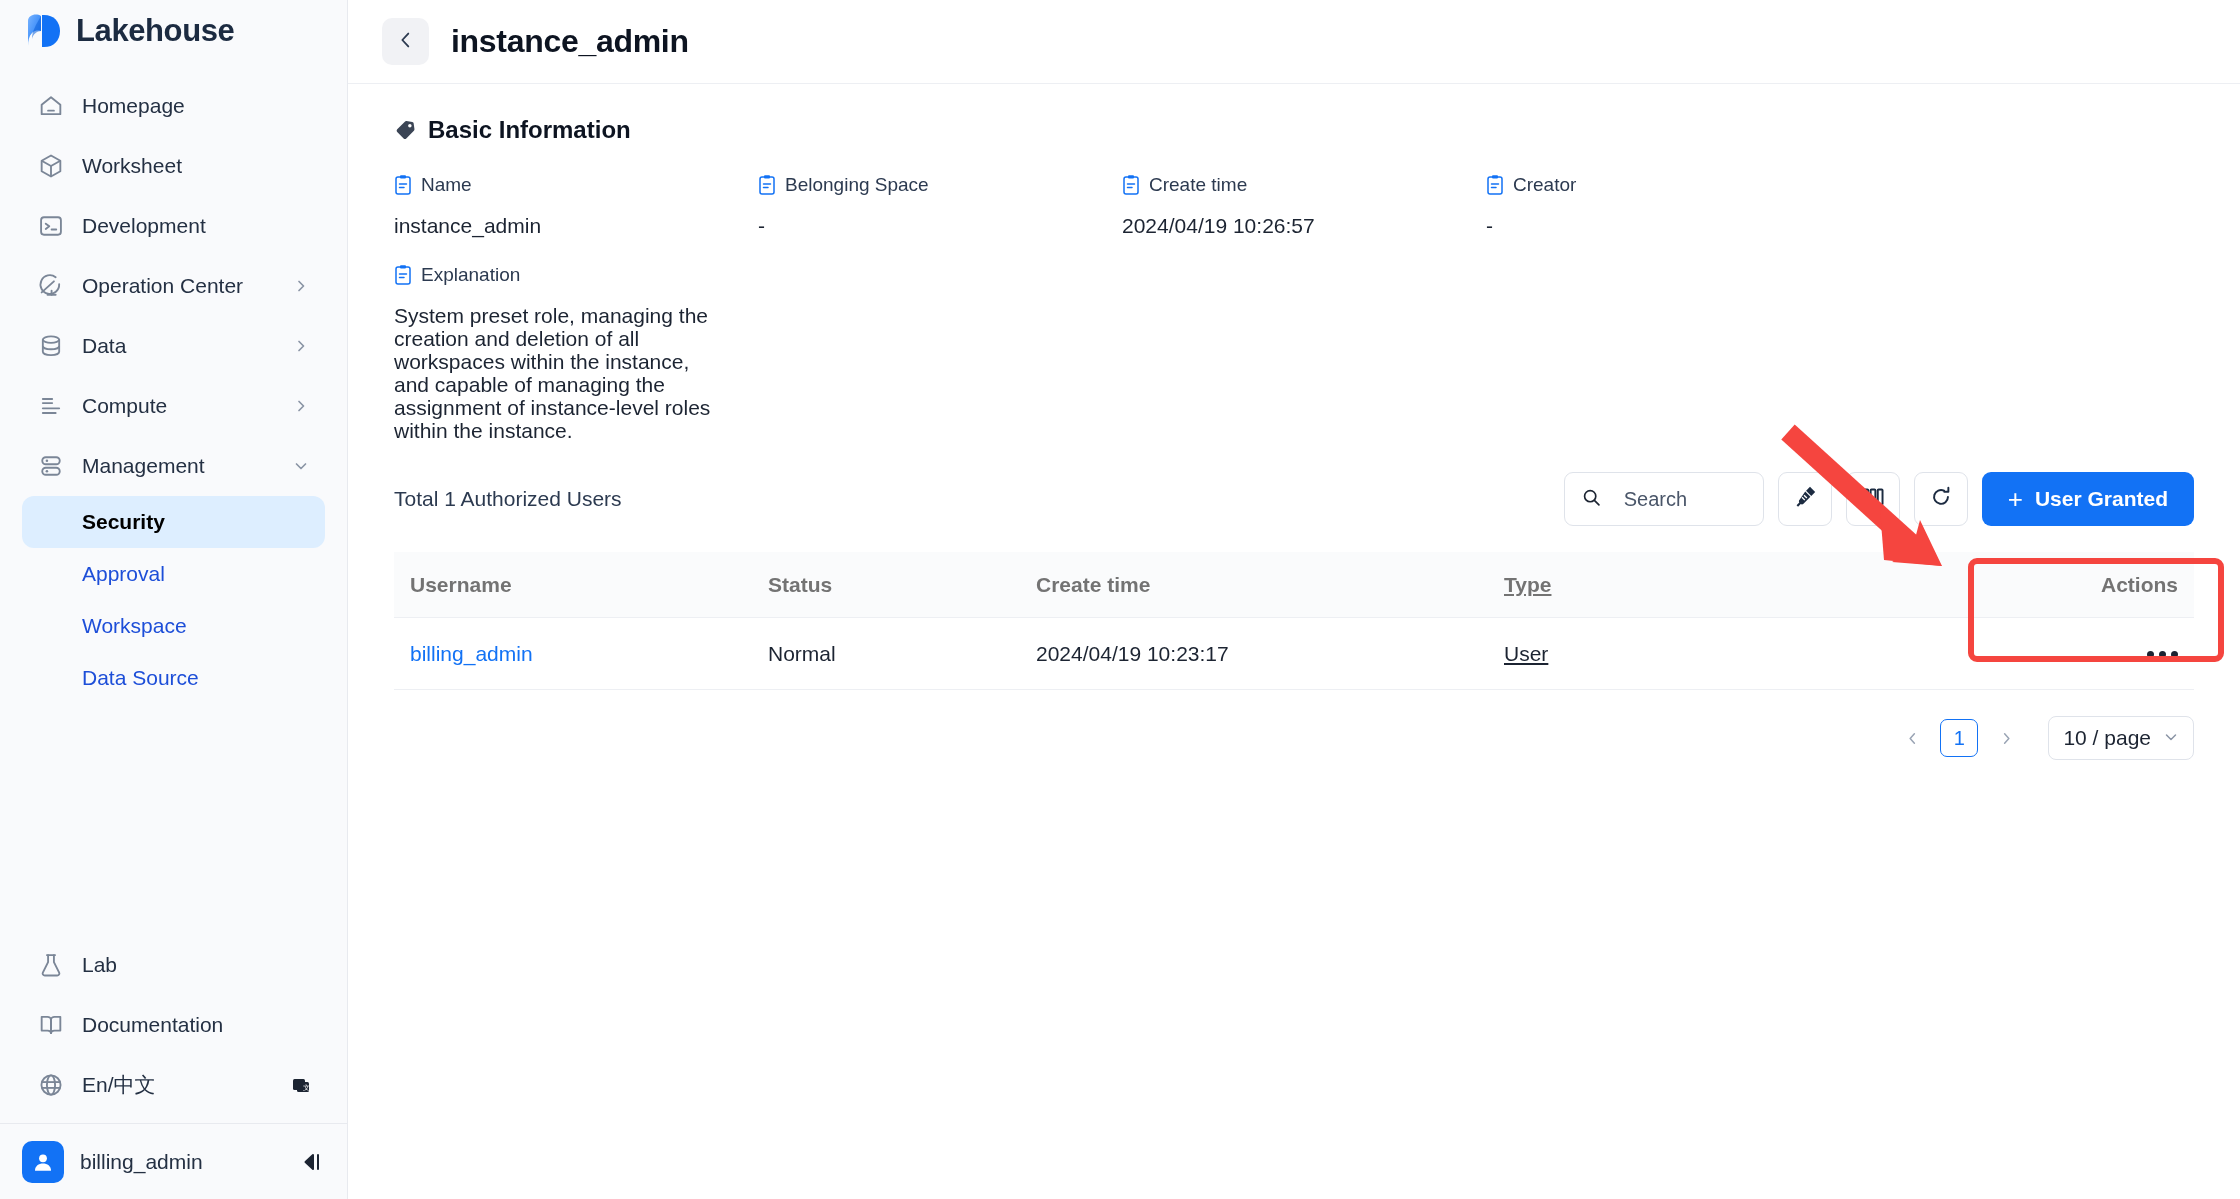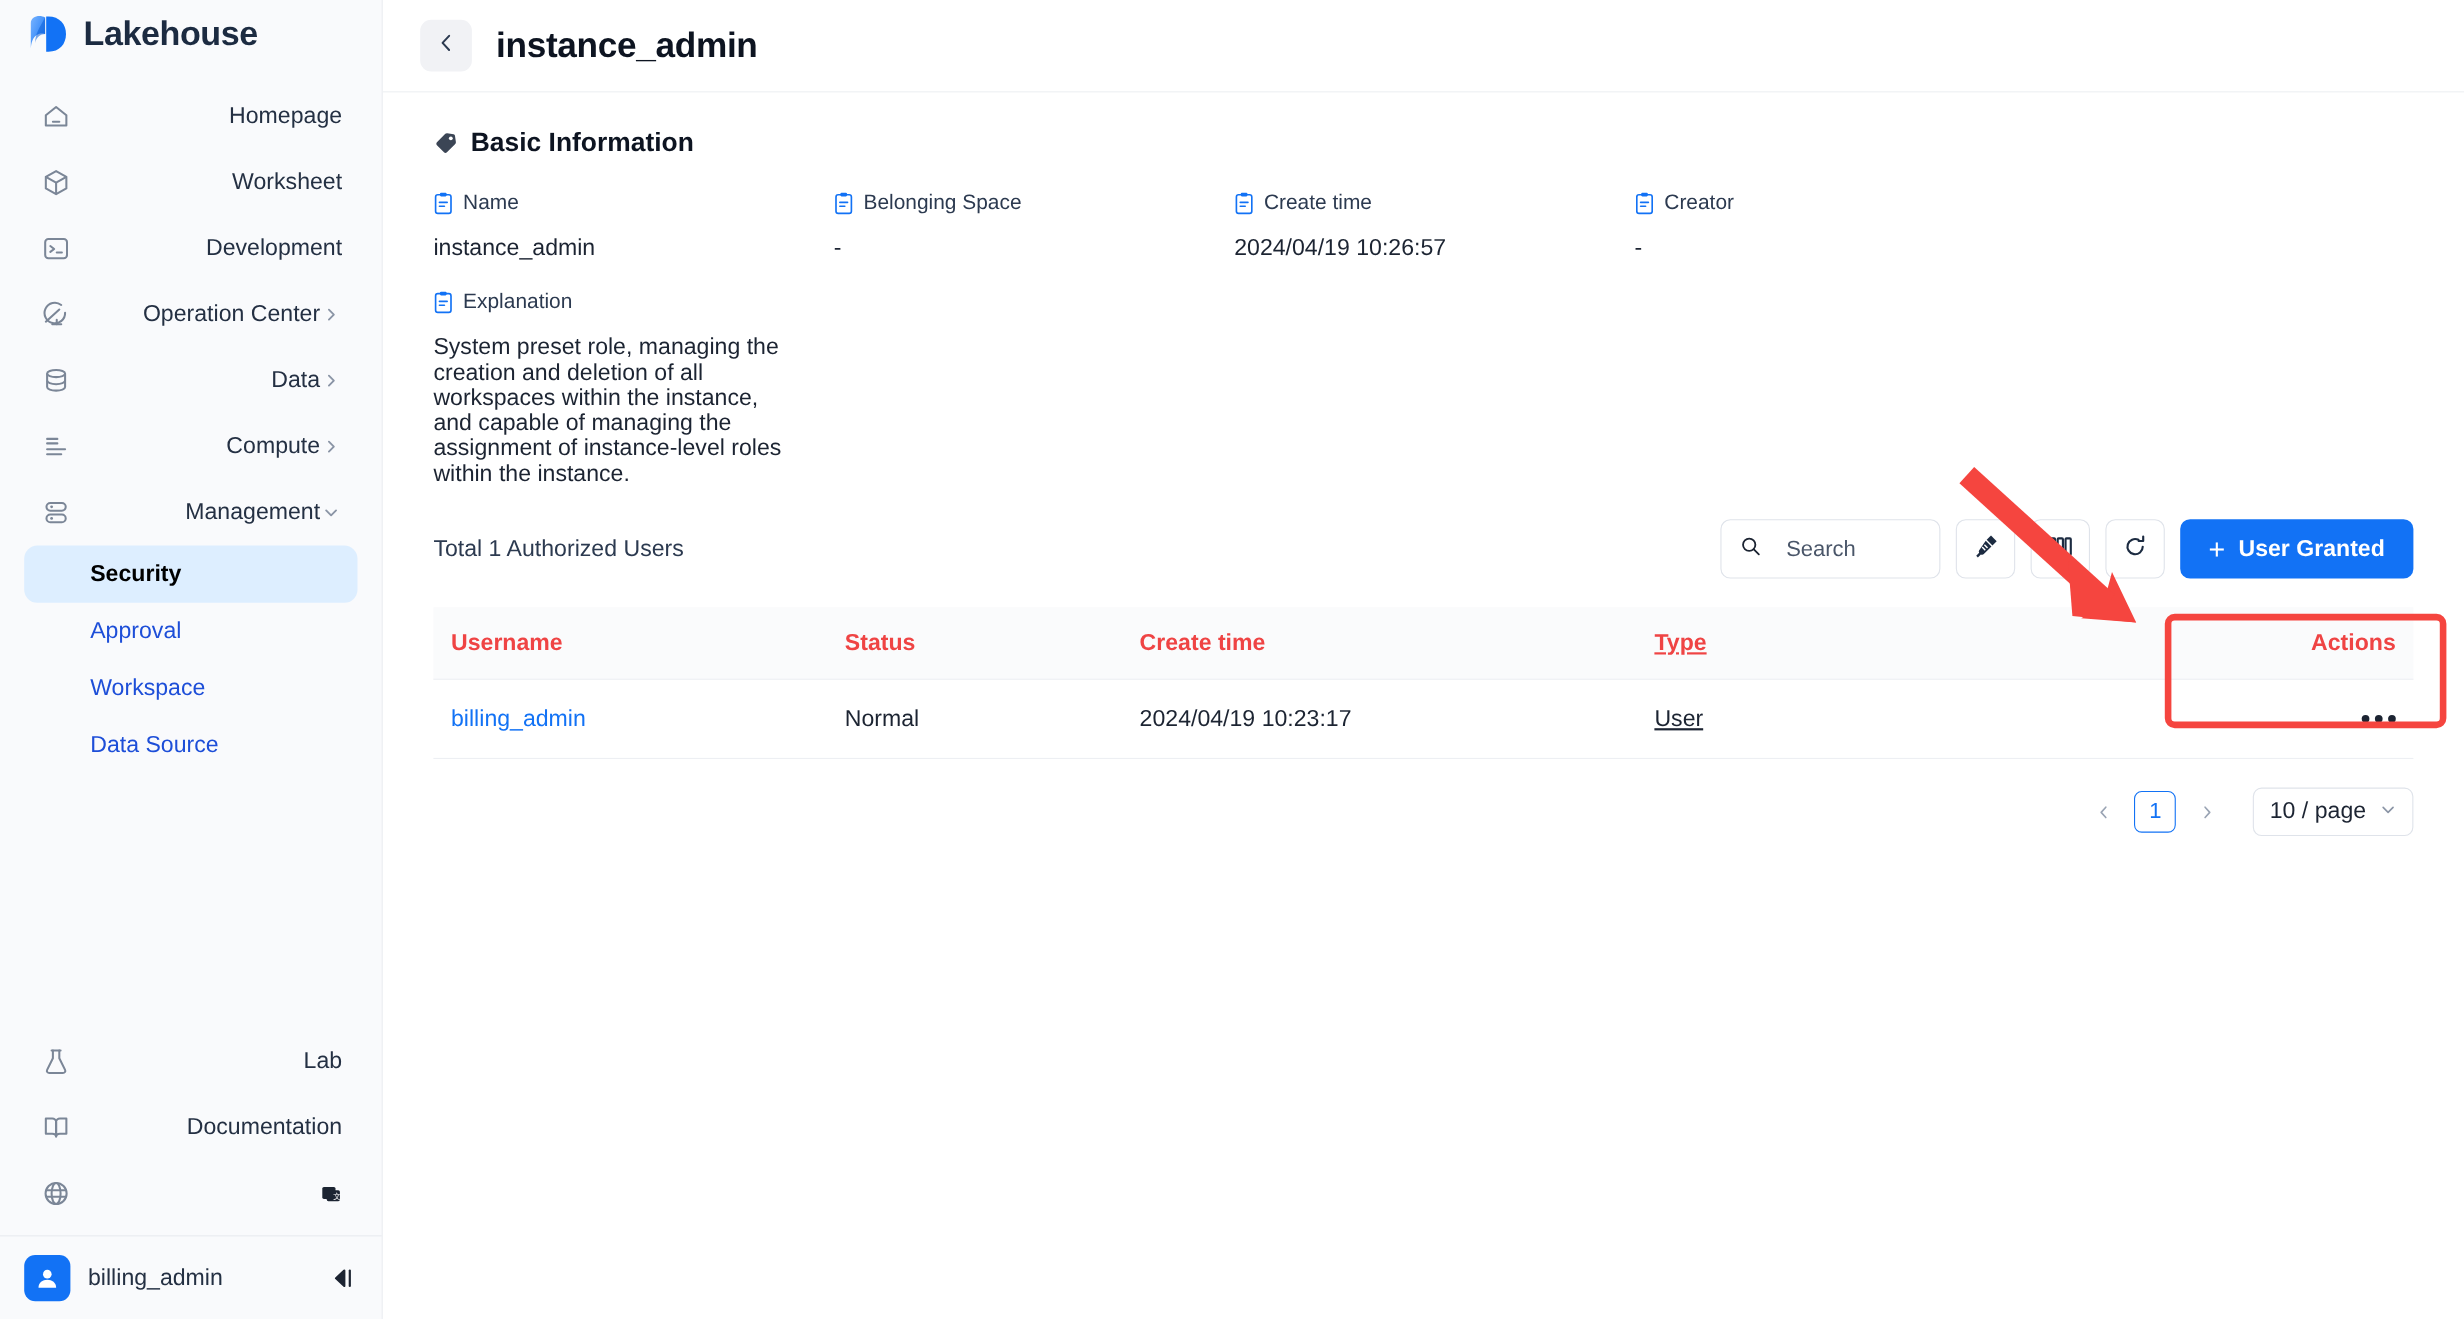--- a/index.html
+++ b/index.html
@@ -21,21 +21,21 @@
   }
   .brand { display: flex; align-items: center; gap: 14px; padding: 14px 0 14px 22px; height: 62px; }
   .brand-logo { width: 40px; height: 36px; position: relative; flex: 0 0 40px; }
   .brand-name { font-size: 31px; font-weight: 700; color: #1c2b41; letter-spacing: -0.4px; }
 
   .nav { padding-top: 14px; flex: 0 0 auto; }
   .nav-item {
     display: flex; align-items: center;
     height: 60px; margin: 0 22px; padding: 0 14px;
     border-radius: 10px; cursor: pointer;
-    color: #243043; font-size: 21px; text-align: right;
+    color: #243043; font-size: 21px;
   }
   .nav-item .ico { width: 30px; height: 30px; flex: 0 0 30px; display: flex; align-items: center; justify-content: center; margin-right: 16px; }
   .nav-item .ico svg { display: block; }
   .nav-item .lbl { flex: 1 1 auto; white-space: nowrap; }
   .nav-item .chev { width: 20px; height: 20px; flex: 0 0 20px; display: flex; align-items: center; justify-content: center; color: #8b95a6; }
 
   .subnav-item {
     display: flex; align-items: center; height: 52px;
     margin: 0 22px; padding-left: 60px;
     border-radius: 12px; color: #1d4ed8; font-size: 21px; cursor: pointer;
@@ -106,21 +106,21 @@
     padding: 0 26px; font-size: 21px; font-weight: 600; cursor: pointer; border: none;
     white-space: nowrap;
   }
   .primary-btn .plus { font-size: 26px; font-weight: 400; line-height: 1; }
 
   
   .table { margin: 26px 18px 0 18px; }
   .thead {
     display: flex; align-items: center; height: 66px;
     background: #fafbfc; border-bottom: 1px solid #edeff3;
-    font-size: 21px; font-weight: 700; color: #ef4444;
+    font-size: 21px; font-weight: 700; color: #737373;
   }
   .trow {
     display: flex; align-items: center; height: 72px;
     border-bottom: 1px solid #edeff3; font-size: 21px; color: #1c2432;
   }
   .c-user  { flex: 0 0 374px; padding-left: 16px; }
   .c-status{ flex: 0 0 268px; }
   .c-time  { flex: 0 0 468px; }
   .c-type  { flex: 1 1 auto; text-decoration: underline; }
   .c-act   { flex: 0 0 150px; text-align: right; padding-right: 16px; }

